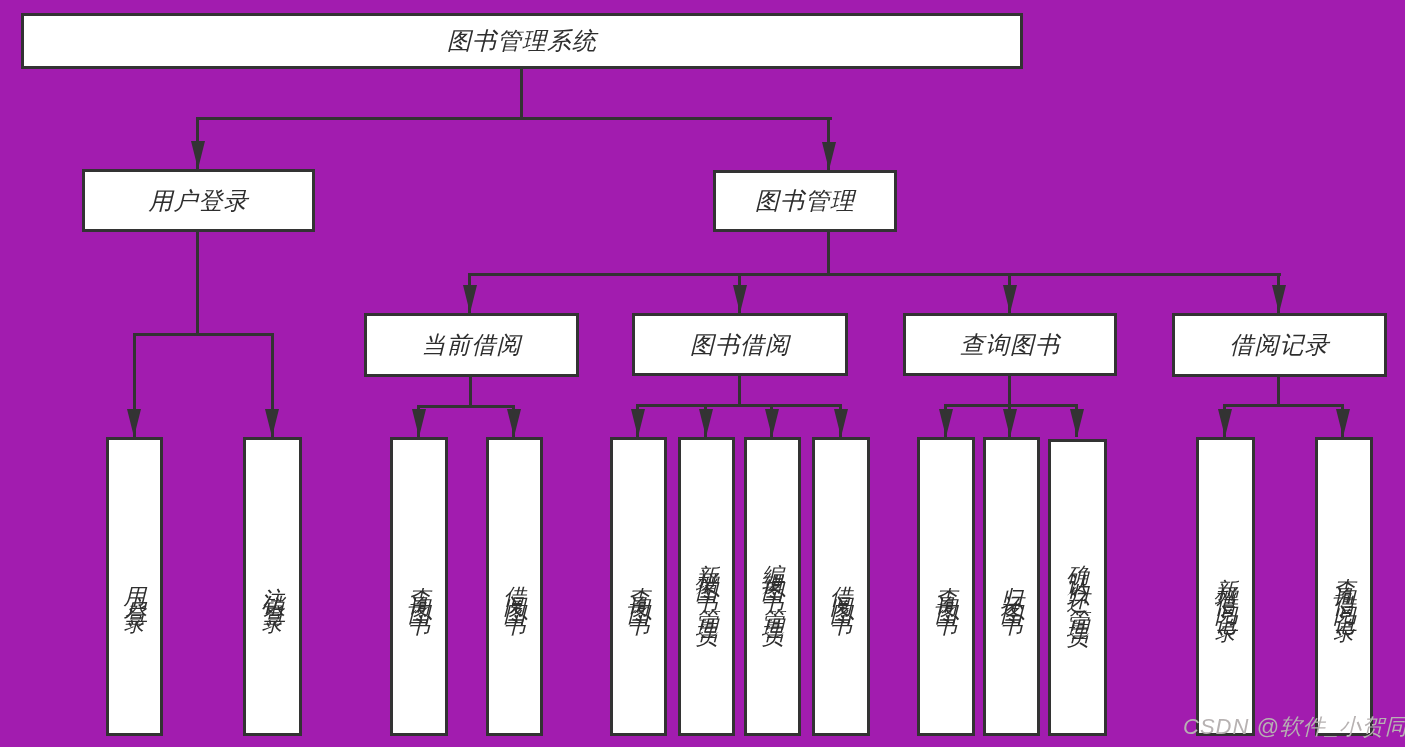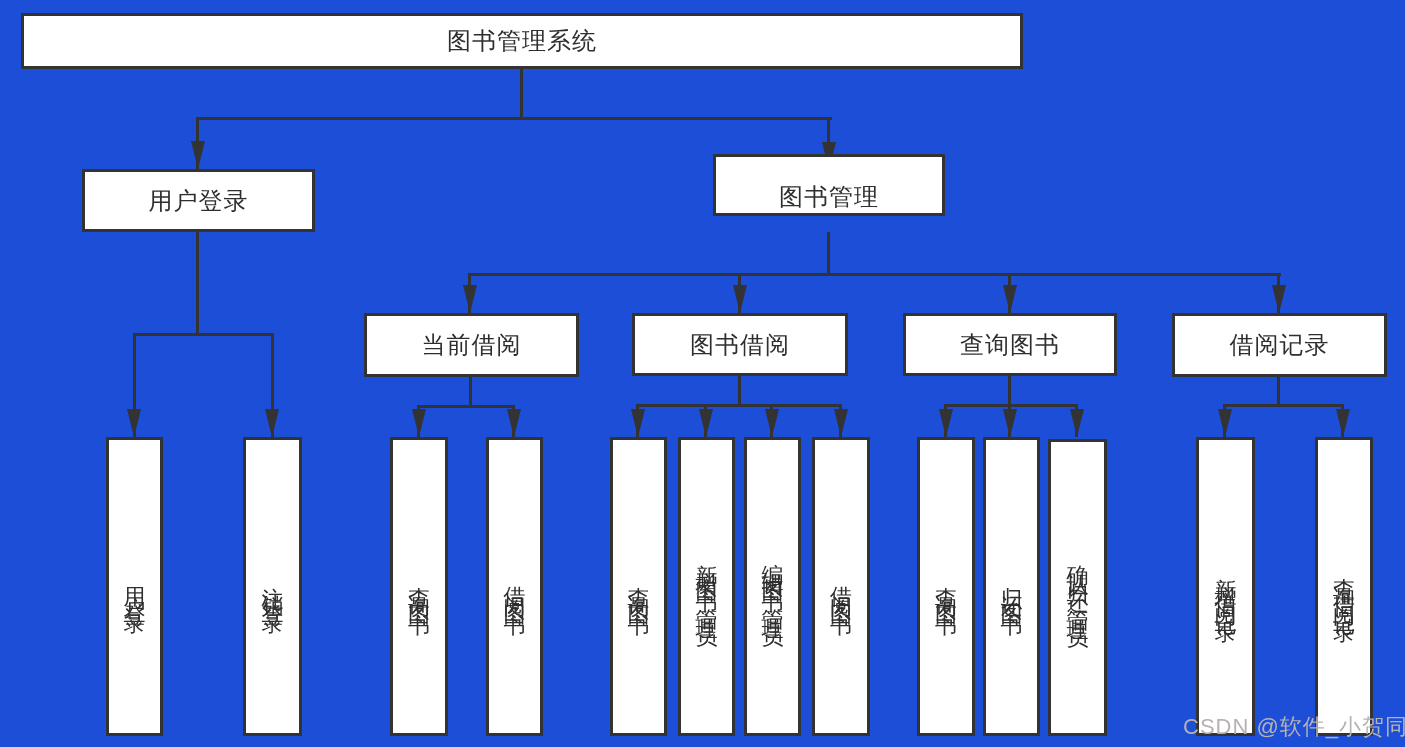--- a/index.html
+++ b/index.html
@@ -1,21 +1,22 @@
 <!DOCTYPE html>
 <html><head>
 <meta charset="utf-8">
 <style>
   html,body{margin:0;padding:0;background:#ffffff;}
   .canvas{
     position:relative;
     width:1405px;height:747px;
-    background:#1d4ed8;
+    background:#a21caf;
     font-family:"Liberation Sans","DejaVu Sans",sans-serif;
     overflow:hidden;
+    font-style:italic;
   }
   .box{
     position:absolute;
     box-sizing:border-box;
     border:3px solid #333333;
     background:#ffffff;
     display:flex;align-items:center;justify-content:center;
     color:#2e2e2e;
   }
   .hbox{font-size:24px;letter-spacing:1px;}
@@ -108,21 +109,21 @@
   <div class="ar" style="left:1218px;top:409px;"></div>
   <div class="ar" style="left:1336px;top:409px;"></div>
 
   <div class="box hbox" style="left:21px;top:13px;width:1002px;height:56px;">
     <span>图书管理系统</span>
   </div>
 
   <div class="box hbox" style="left:82px;top:169px;width:233px;height:63px;">
     <span>用户登录</span>
   </div>
-  <div class="box hbox" style="left:713px;top:154px;width:232px;height:62px;align-items:flex-end;">
+  <div class="box hbox" style="left:713px;top:170px;width:184px;height:62px;">
     <span>图书管理</span>
   </div>
 
   <div class="box hbox" style="left:364px;top:313px;width:215px;height:64px;">
     <span>当前借阅</span>
   </div>
   <div class="box hbox" style="left:632px;top:313px;width:216px;height:63px;">
     <span>图书借阅</span>
   </div>
   <div class="box hbox" style="left:903px;top:313px;width:214px;height:63px;">

